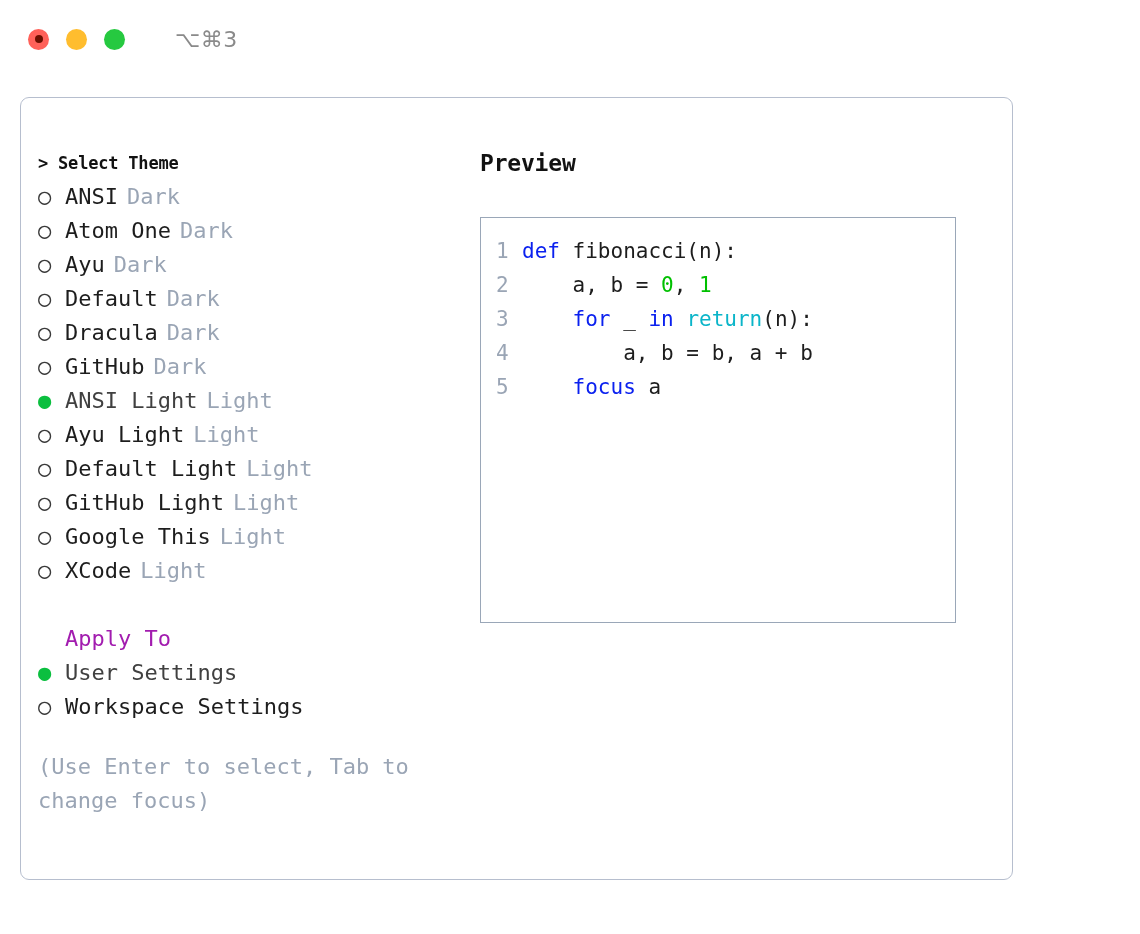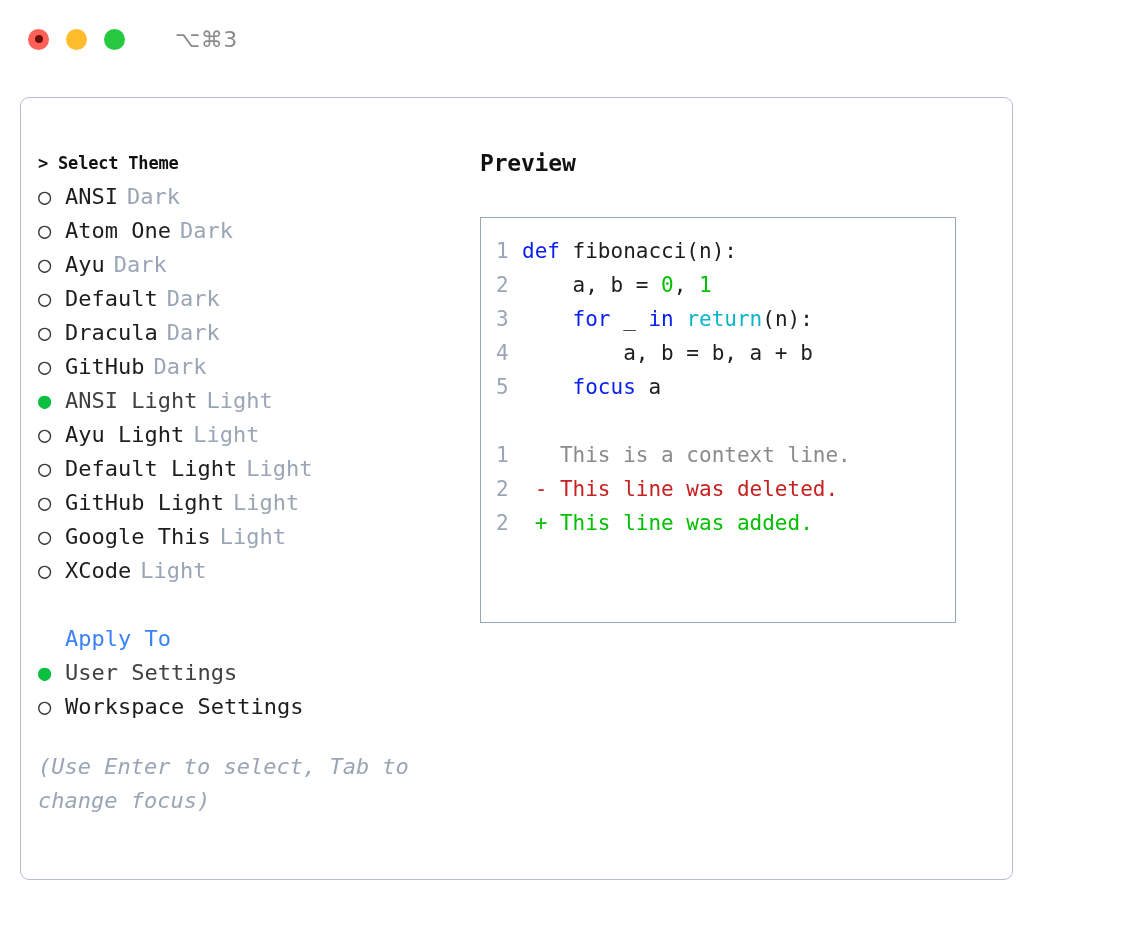--- a/index.html
+++ b/index.html
@@ -109,34 +109,33 @@
     line-height: 34px;
   }
   .marker.off { color: #3a3a3a; }
   .marker.on  { color: #0bbf3f; }
   .opt-name  { color: #1d1d1d; }
   .opt-name.sel { color: #404040; text-align: right; }
   .opt-tag   { color: #9aa5b5; margin-left: 9px; }
 
   .group-label {
     font-size: 22px;
-    color: #3b82f6;
+    color: #a21caf;
     line-height: 34px;
     padding-left: 27px;
     white-space: pre;
   }
   .spacer-row { height: 34px; }
 
   #hint {
     margin-top: 26px;
     font-size: 22px;
     line-height: 34px;
     color: #9aa5b5;
     width: 410px;
-    font-style: italic;
   }
 
   
   #right-col {
     position: absolute;
     left: 459px;
     top: 48px;
     width: 490px;
   }
   #preview-title {
@@ -228,22 +227,17 @@
 
       <div id="preview-box">
         <div id="code-block">
             <div class="code-line"><span class="gutter">1</span><span class="kw">def</span><span class="plain"> fibonacci(n):</span></div>
             <div class="code-line"><span class="gutter">2</span><span class="plain">    a, b = </span><span class="num">0</span><span class="plain">, </span><span class="num">1</span></div>
             <div class="code-line"><span class="gutter">3</span><span class="plain">    </span><span class="kw">for</span><span class="plain"> _ </span><span class="kw">in</span><span class="plain"> </span><span class="fn">return</span><span class="plain">(n):</span></div>
             <div class="code-line"><span class="gutter">4</span><span class="plain">        a, b = b, a + b</span></div>
             <div class="code-line"><span class="gutter">5</span><span class="plain">    </span><span class="kw">focus</span><span class="plain"> a</span></div>
           </div>
         <div class="blank-line"></div>
-        <div id="diff-block">
-            <div class="code-line"><span class="gutter">1</span><span class="ctx">   This is a context line.</span></div>
-            <div class="code-line"><span class="gutter">2</span><span class="del"> - This line was deleted.</span></div>
-            <div class="code-line"><span class="gutter">2</span><span class="add"> + This line was added.</span></div>
-          </div>
       </div>
     </div>
 
   </div>
 </div>
 
 </body></html>

